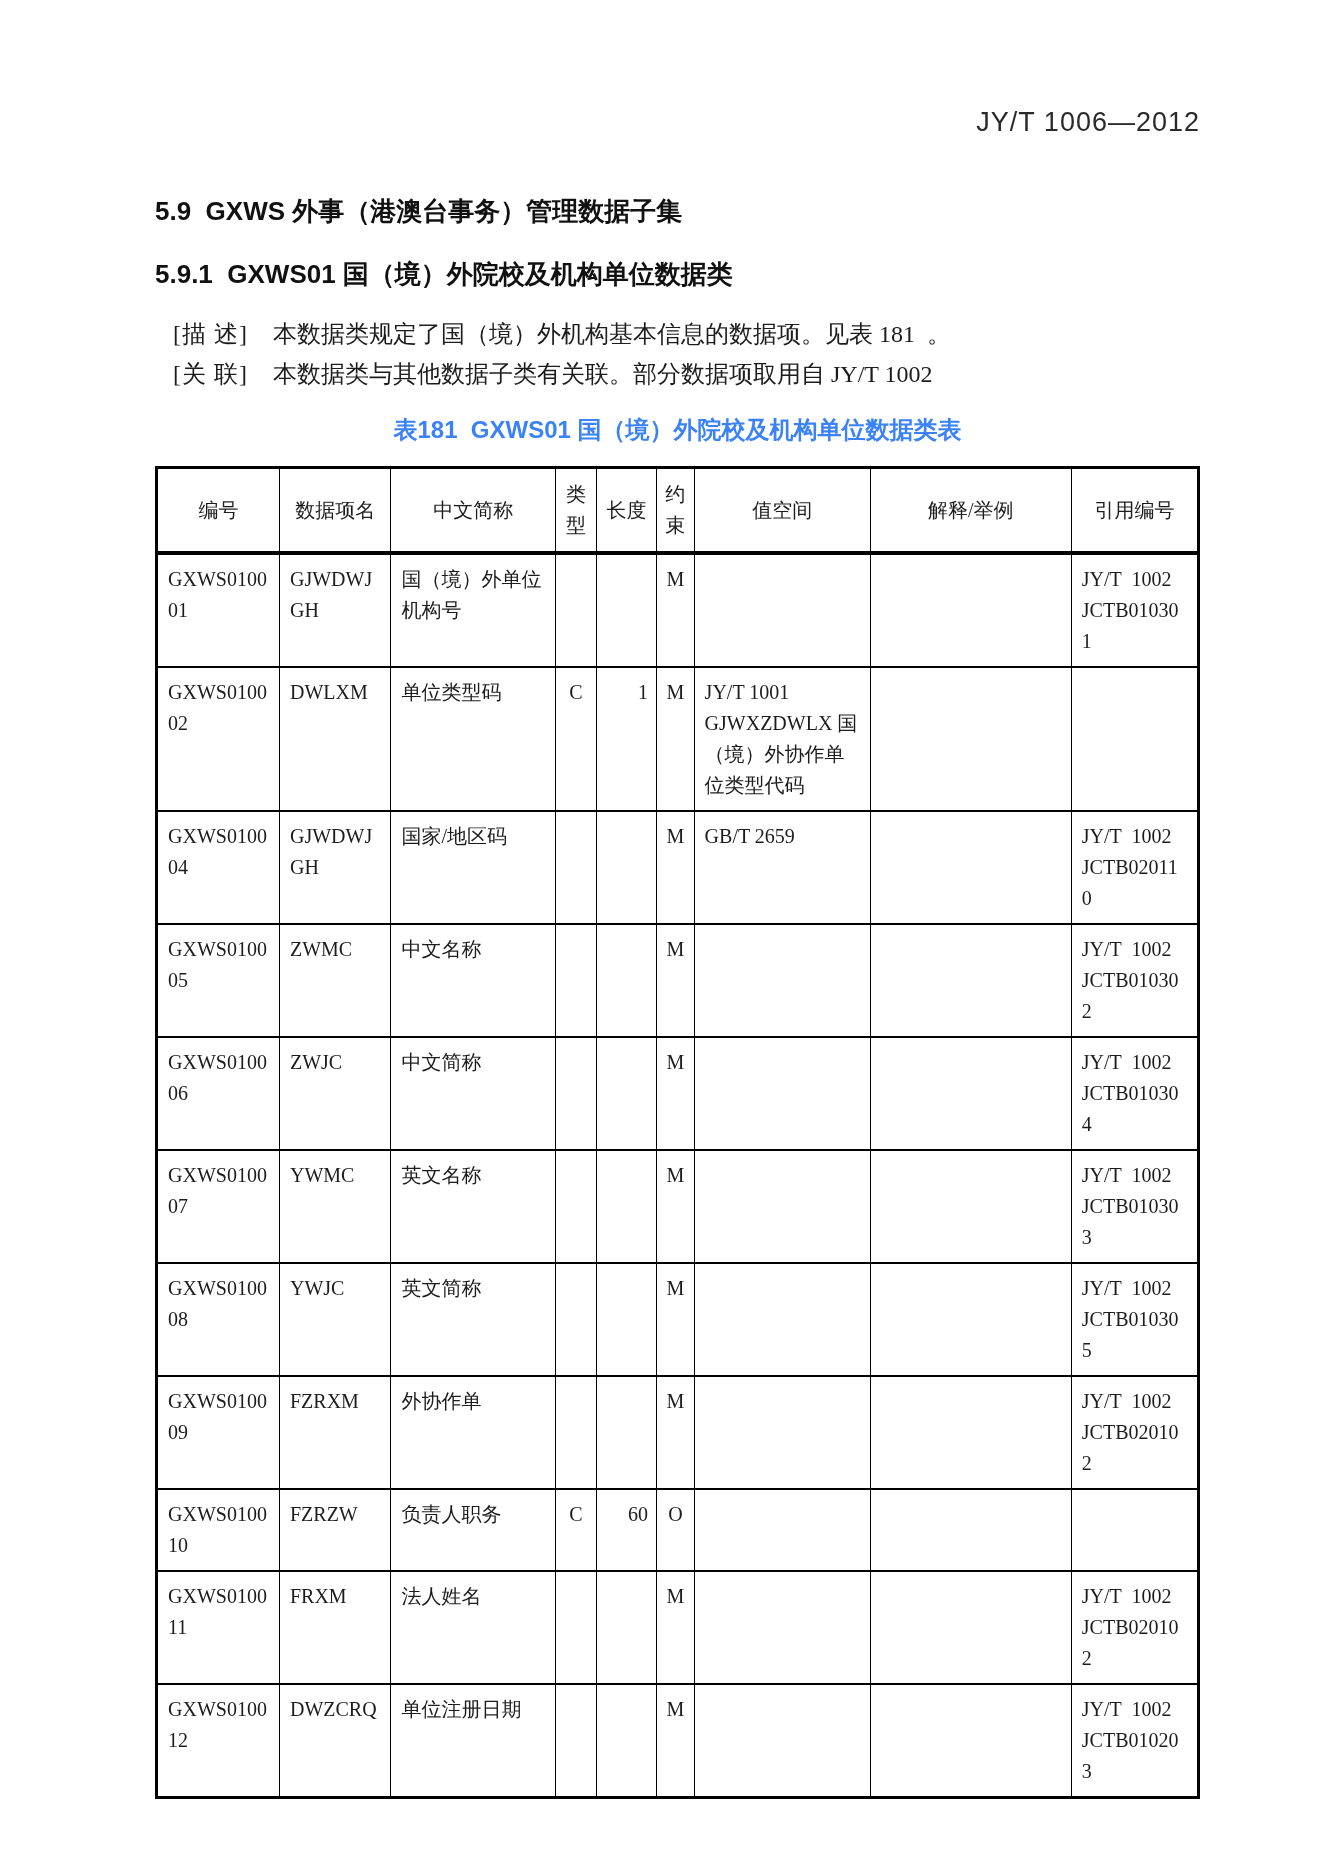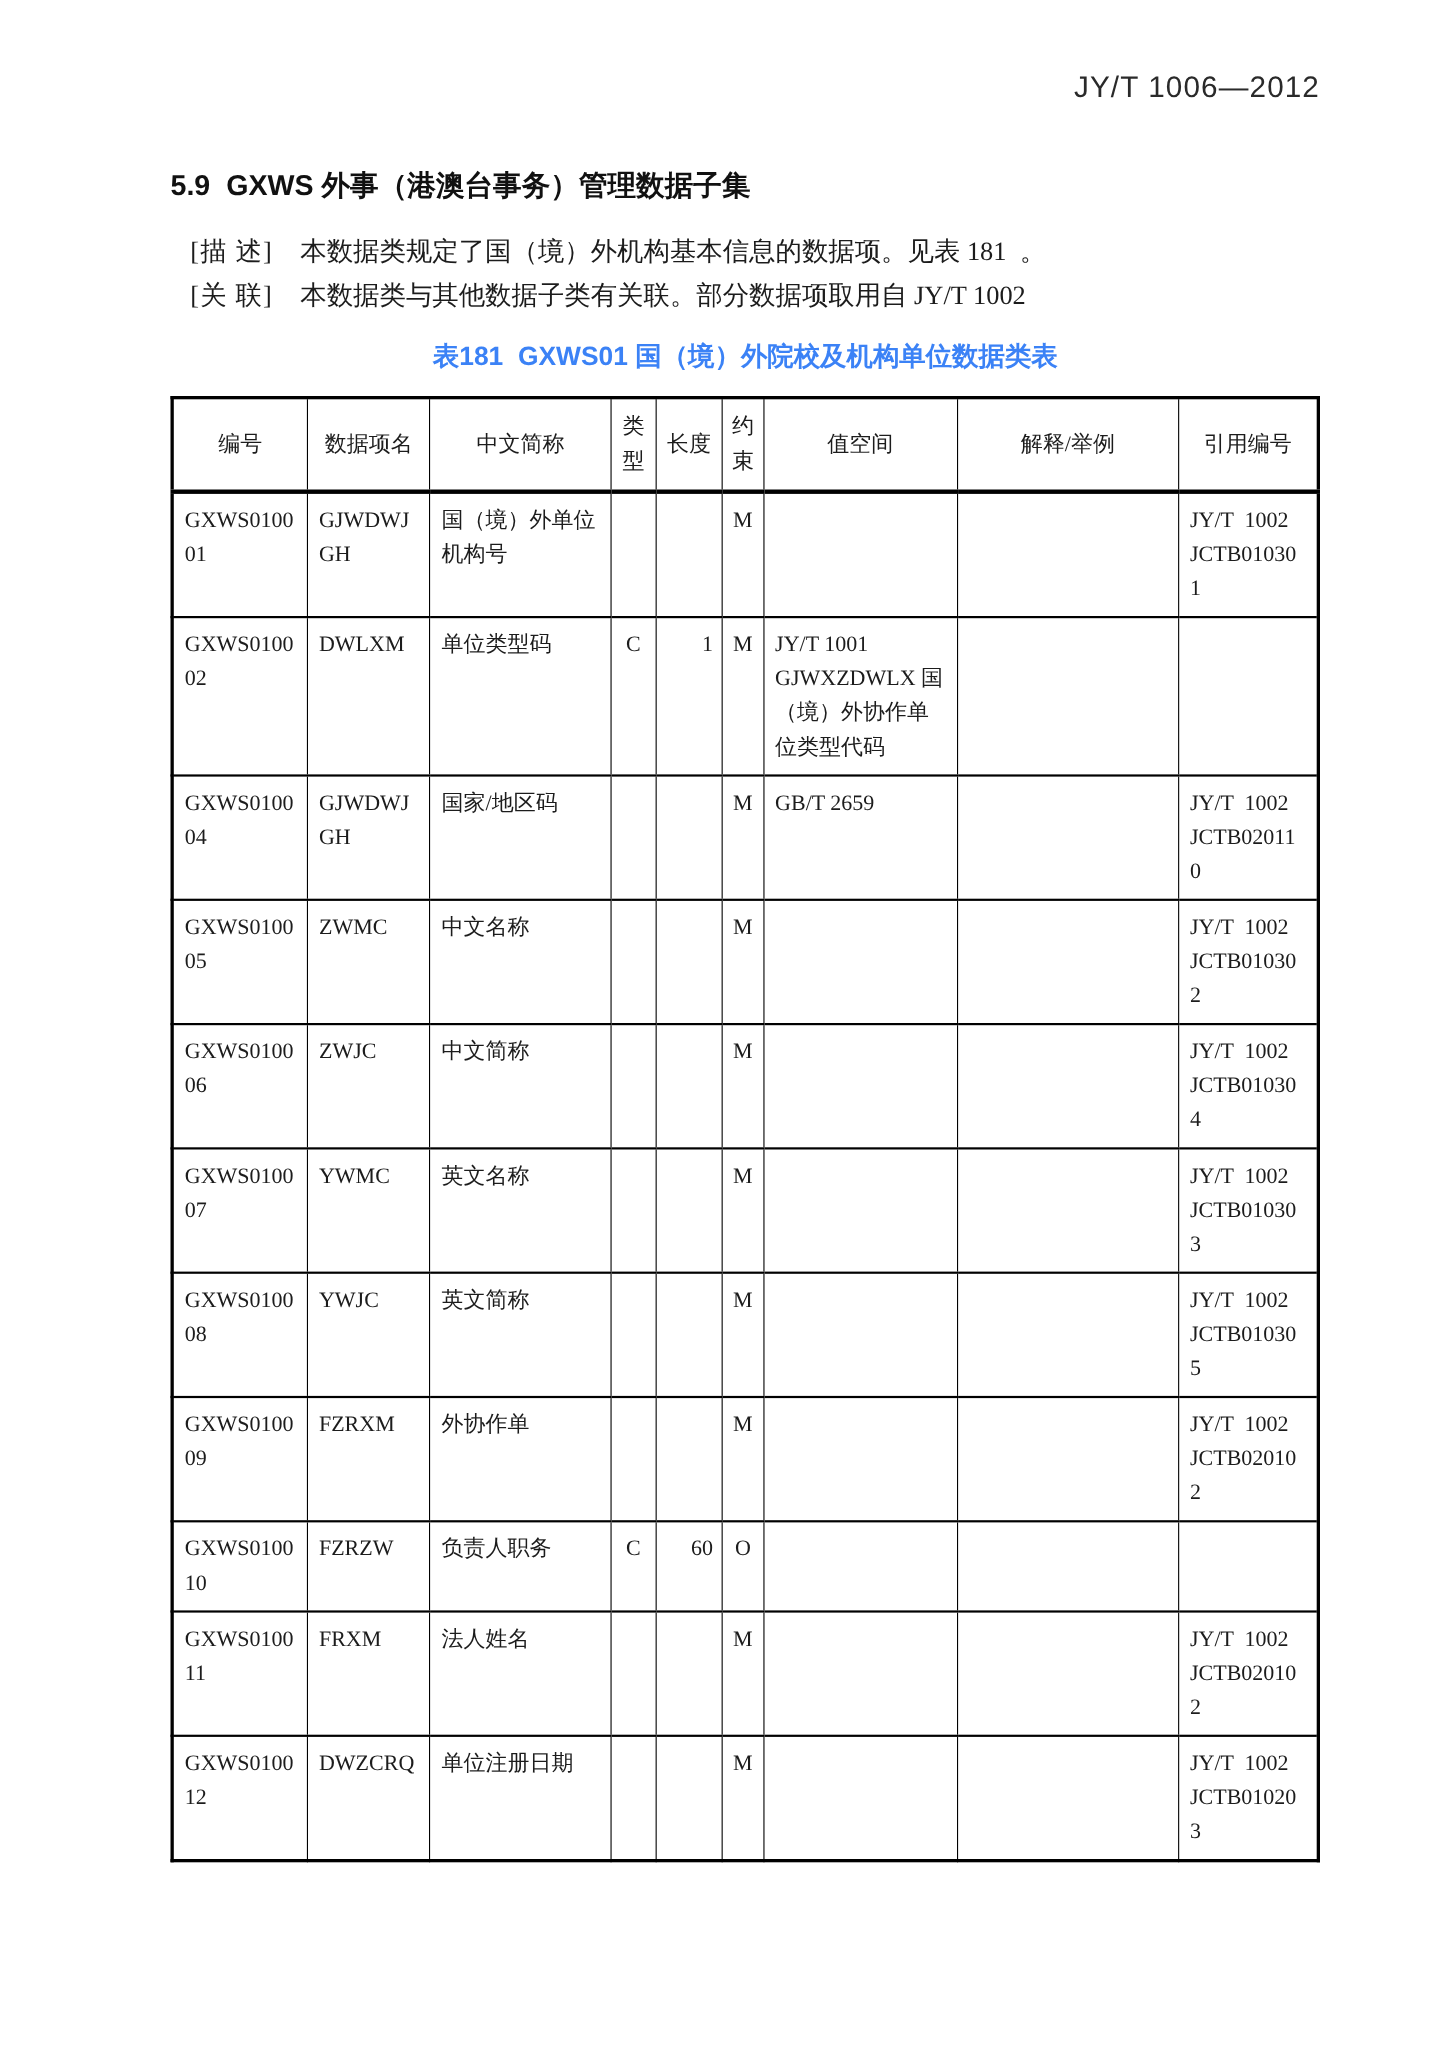--- a/index.html
+++ b/index.html
@@ -4,21 +4,21 @@
 <style>
   html,body { margin:0; padding:0; background:#e8e8e8; }
   .page {
     width:1323px; height:1871px; margin:0 auto; background:#ffffff;
     position:relative; color:#1c1c1c; overflow:hidden;
     font-family:"Liberation Serif", serif;
   }
   .content { margin-left:155px; margin-right:123px; }
 
   .doc-number {
-    padding-top:64px; text-align:right;
+    padding-top:107px; text-align:right;
     font-family:"Liberation Sans", sans-serif;
     font-size:27px; letter-spacing:1px; color:#2a2a2a;
   }
 
   .sec-h1 {
     margin-top:56px; font-family:"Liberation Sans", sans-serif;
     font-weight:bold; font-size:26px; white-space:pre-wrap; color:#111;
   }
   .sec-h2 {
     margin-top:28px; font-family:"Liberation Sans", sans-serif;
@@ -62,20 +62,21 @@
 </style>
 </head>
 <body>
 
 <div class="page">
   <div class="content">
 
     <div class="doc-number">JY/T 1006—2012</div>
 
     <div class="sec-h1">5.9  GXWS 外事（港澳台事务）管理数据子集</div>
+    <div class="sec-h2">5.9.1  GXWS01 国（境）外院校及机构单位数据类</div>
 
     <div class="meta-line"><span class="meta-label">[描 述]</span><span>本数据类规定了国（境）外机构基本信息的数据项。见表 181  。</span></div>
     <div class="meta-line"><span class="meta-label">[关 联]</span><span>本数据类与其他数据子类有关联。部分数据项取用自 JY/T 1002</span></div>
 
     <div class="table-caption">表181  GXWS01 国（境）外院校及机构单位数据类表</div>
 
     <table class="data-table">
       <colgroup>
         <col class="c0">
           <col class="c1">

